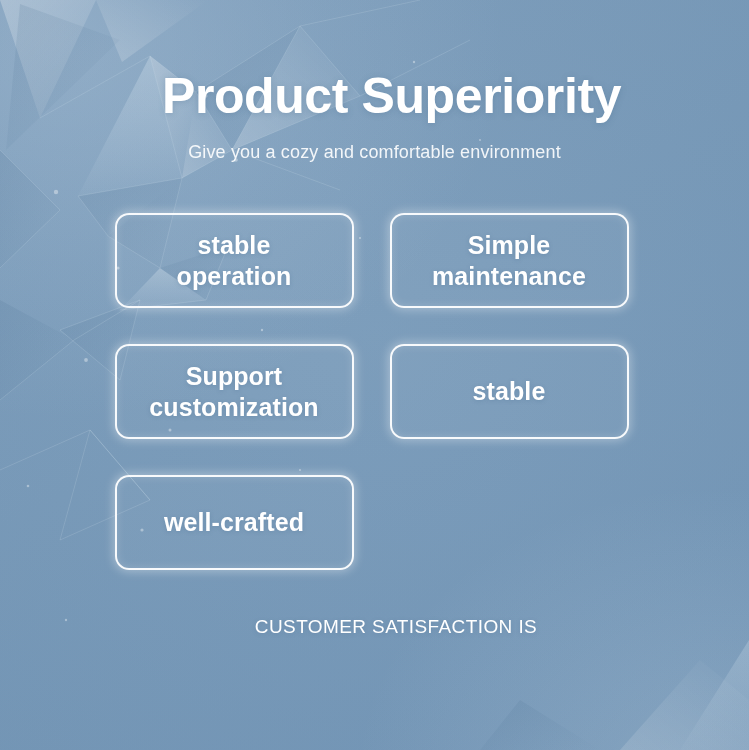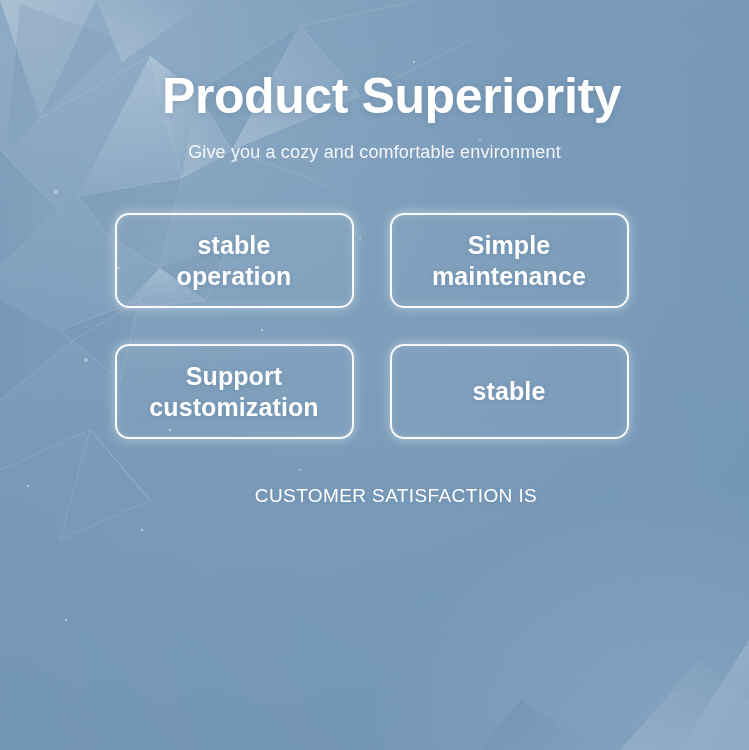--- a/index.html
+++ b/index.html
@@ -229,20 +229,23 @@
       <div class="card">
         <span class="card-label">Support
 customization</span>
       </div>
 
       <div class="card">
         <span class="card-label">stable</span>
       </div>
 
 
+      <div class="card">
+        <span class="card-label">well-crafted</span>
+      </div>
 
     </div>
 
     <div class="footer">
       <div class="footer-line">CUSTOMER SATISFACTION IS</div>
     </div>
 
   </div>
 </div>
 

